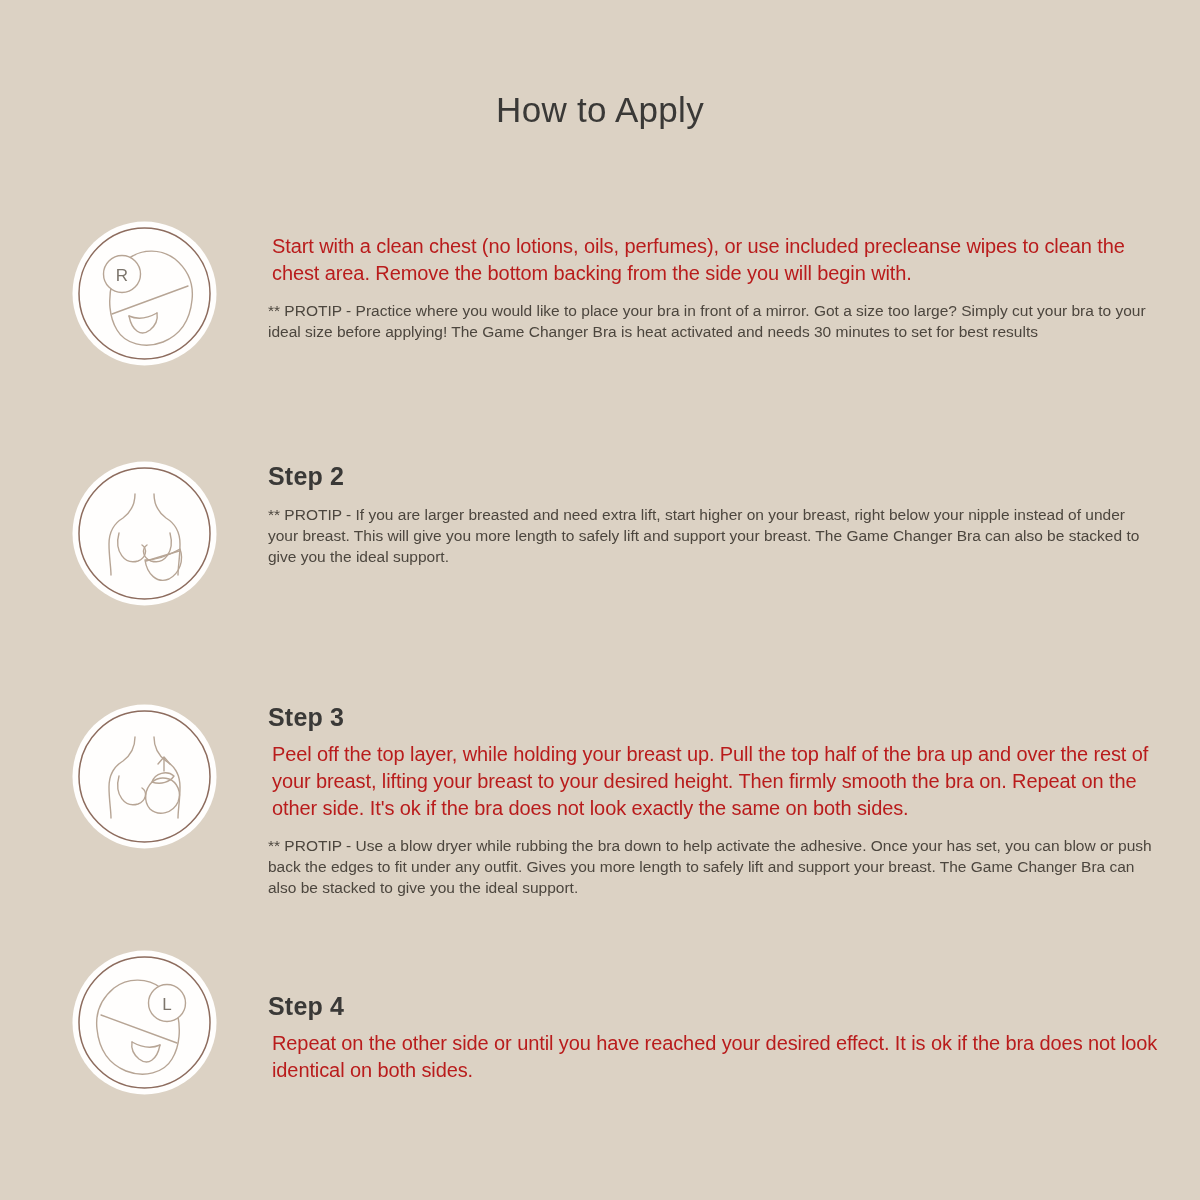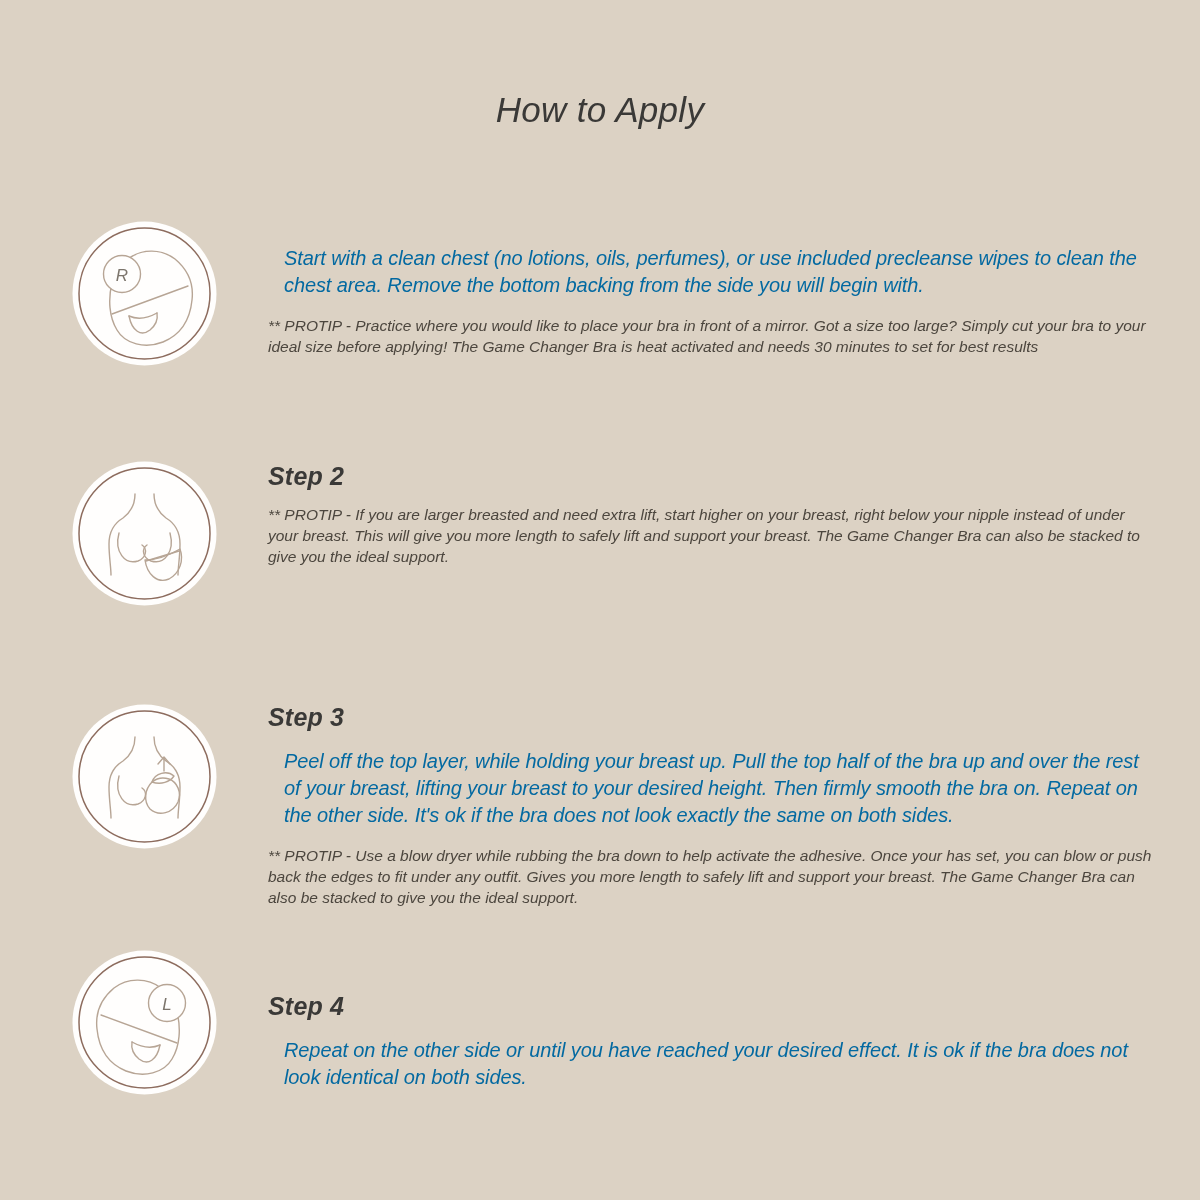--- a/index.html
+++ b/index.html
@@ -4,21 +4,20 @@
 <style>
   * { box-sizing: border-box; }
   html, body { margin: 0; padding: 0; }
   .page {
     position: relative;
     width: 1200px;
     height: 1200px;
     background: #dcd2c4;
     font-family: "Liberation Sans", sans-serif;
     overflow: hidden;
-    font-style: italic;
   }
   .page-title {
     position: absolute;
     top: 90px;
     left: 0;
     width: 100%;
     text-align: center;
     font-size: 35px;
     font-weight: 500;
     color: #3a3937;
@@ -36,24 +35,24 @@
   .s3 .content { top: -1px; }
   .s4 .content { top: 42px; }
   .step-heading {
     margin: 0 0 9px 0;
     font-size: 25px;
     font-weight: 700;
     color: #3a3937;
     letter-spacing: 0.2px;
   }
   .step-body {
-    margin: 16px;
+    margin: 4px;
     font-size: 20px;
     line-height: 27px;
-    color: #0369a1;
+    color: #b91c1c;
     letter-spacing: -0.1px;
   }
   .step-protip {
     margin: 13px 0 0 0;
     max-width: 885px;
     font-size: 15.5px;
     line-height: 21px;
     color: #4c463e;
   }
   svg { display: block; }

